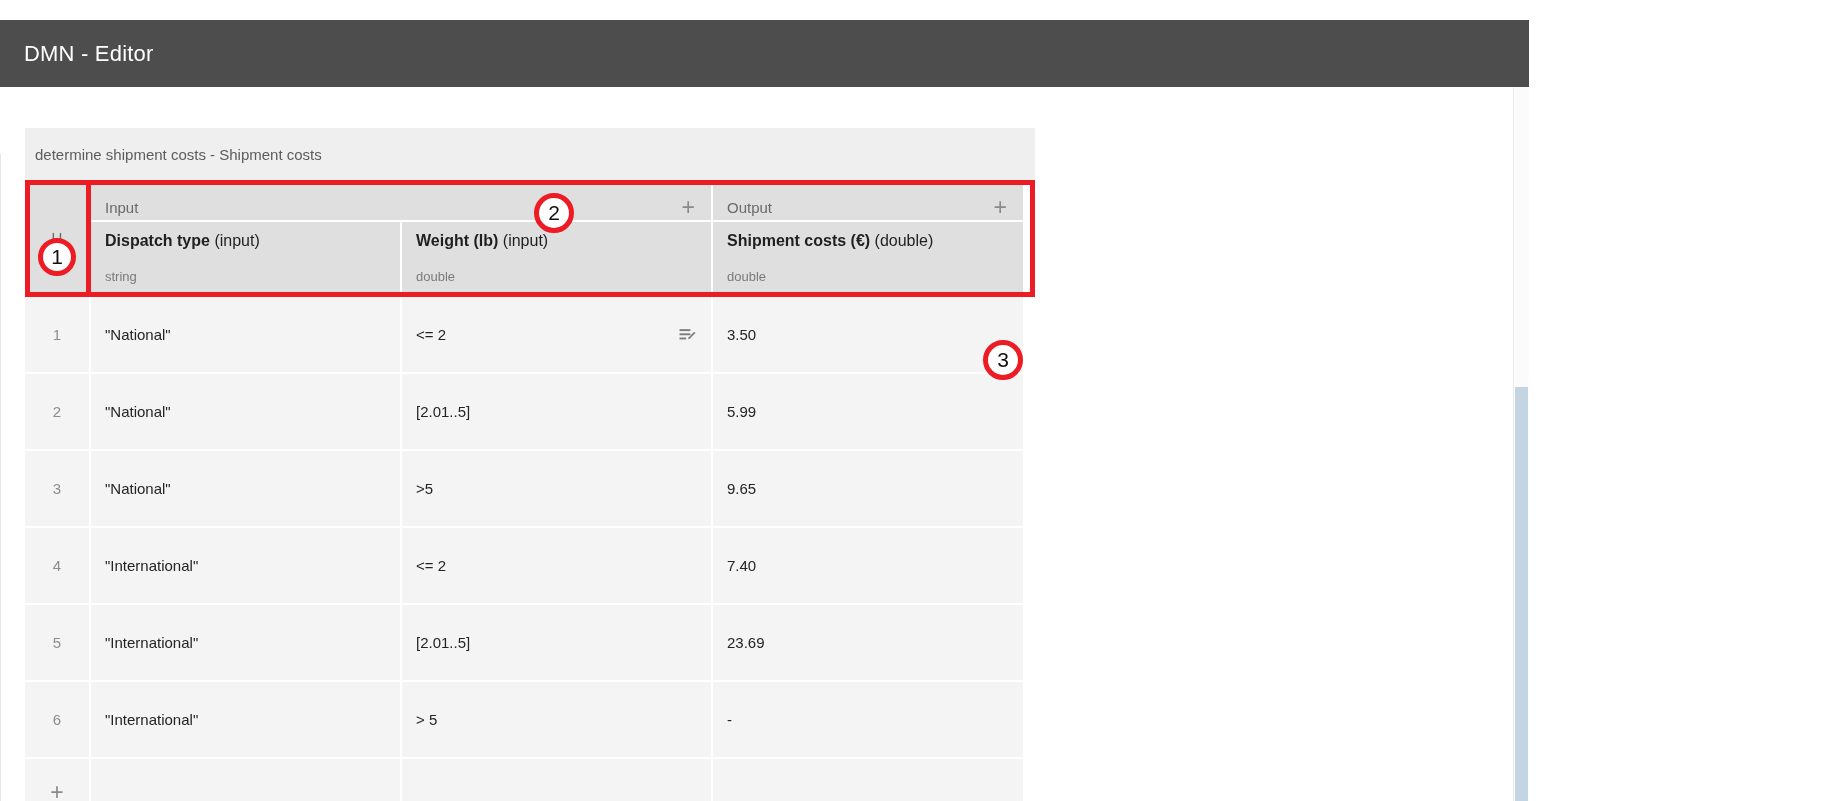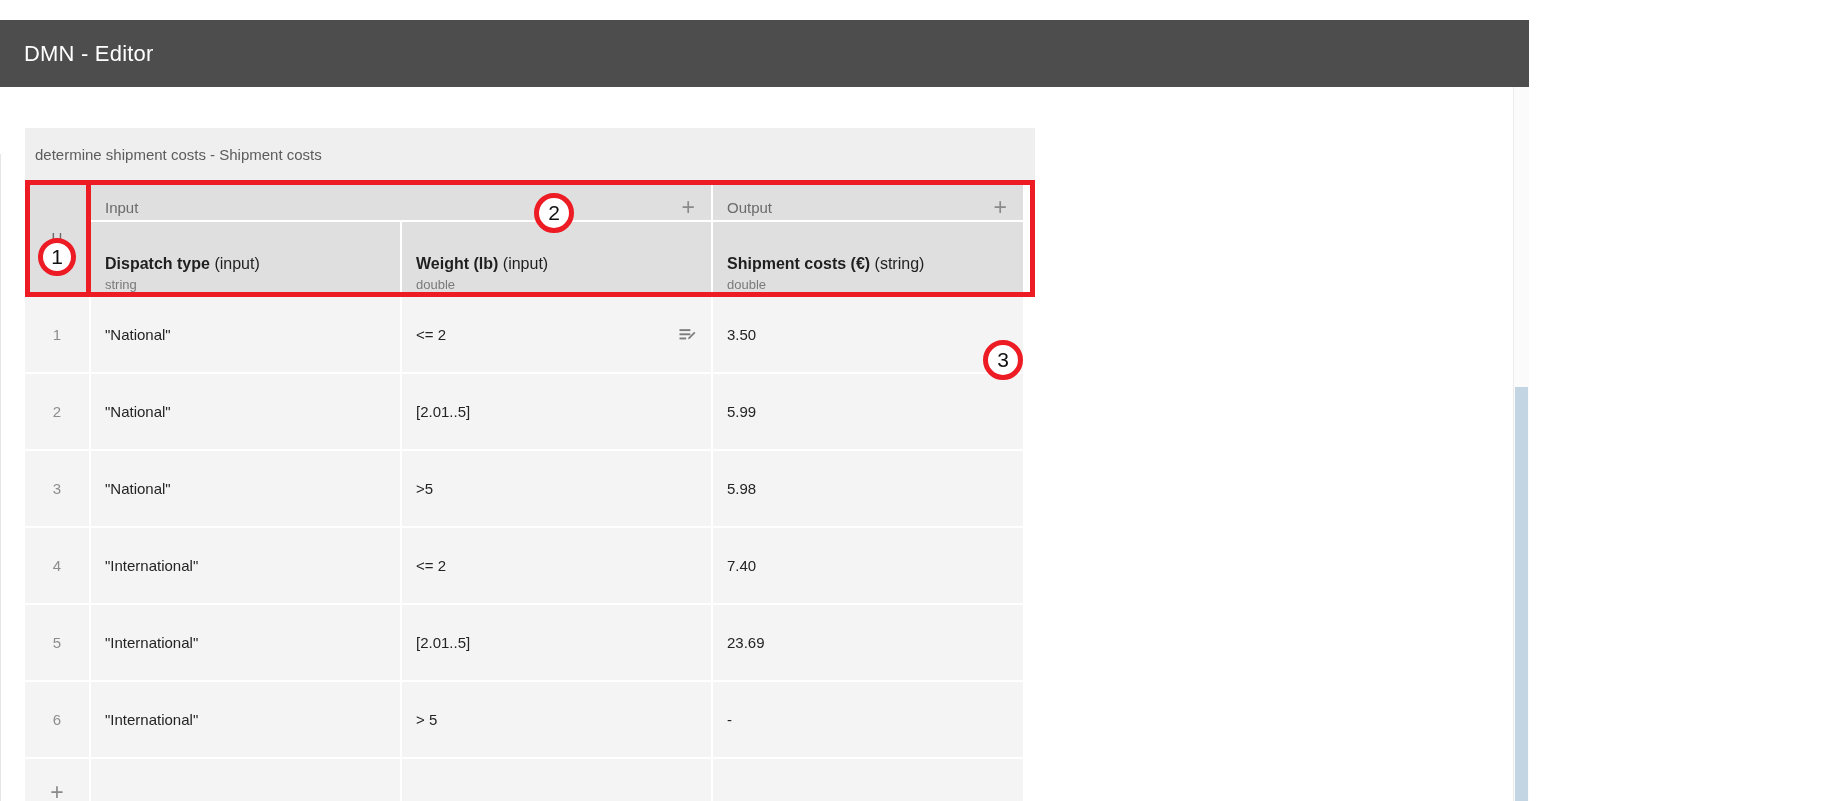--- a/index.html
+++ b/index.html
@@ -153,22 +153,22 @@
     cursor: pointer;
     user-select: none;
     padding: 0 2px;
   }
 
   
   .clause-row { height: 73px; }
   .clause-cell {
     display: flex;
     flex-direction: column;
-    justify-content: flex-end;
-    padding: 1px 14px;
+    justify-content: space-between;
+    padding: 9px 14px;
   }
   .clause-title {
     font-size: 16px;
     color: #1f1f1f;
     font-weight: 700;
     line-height: 1.2;
     white-space: nowrap;
   }
   .clause-title .soft { font-weight: 400; }
   .clause-type {
@@ -365,21 +365,21 @@
               <div class="clause-title">
                 <span>Weight (lb)</span>
                 <span class="soft">(input)</span>
               </div>
               <div class="clause-type">double</div>
             </div>
 
             <div class="cell clause-cell c-out1">
               <div class="clause-title">
                 <span>Shipment costs (€)</span>
-                <span class="soft">(string)</span>
+                <span class="soft">(double)</span>
               </div>
               <div class="clause-type">double</div>
             </div>
 
           </div>
         </div>
       </div>
 
       <div class="dt-row body-row">
         <div class="body-cell idx c-index">1</div>
@@ -417,21 +417,21 @@
 
       <div class="dt-row body-row">
         <div class="body-cell idx c-index">3</div>
         <div class="body-cell c-in1">
           <span class="cell-text">"National"</span>
         </div>
         <div class="body-cell c-in2">
           <span class="cell-text">&gt;5</span>
         </div>
         <div class="body-cell c-out1">
-          <span class="cell-text">5.98</span>
+          <span class="cell-text">9.65</span>
         </div>
       </div>
 
       <div class="dt-row body-row">
         <div class="body-cell idx c-index">4</div>
         <div class="body-cell c-in1">
           <span class="cell-text">"International"</span>
         </div>
         <div class="body-cell c-in2">
           <span class="cell-text">&lt;= 2</span>

